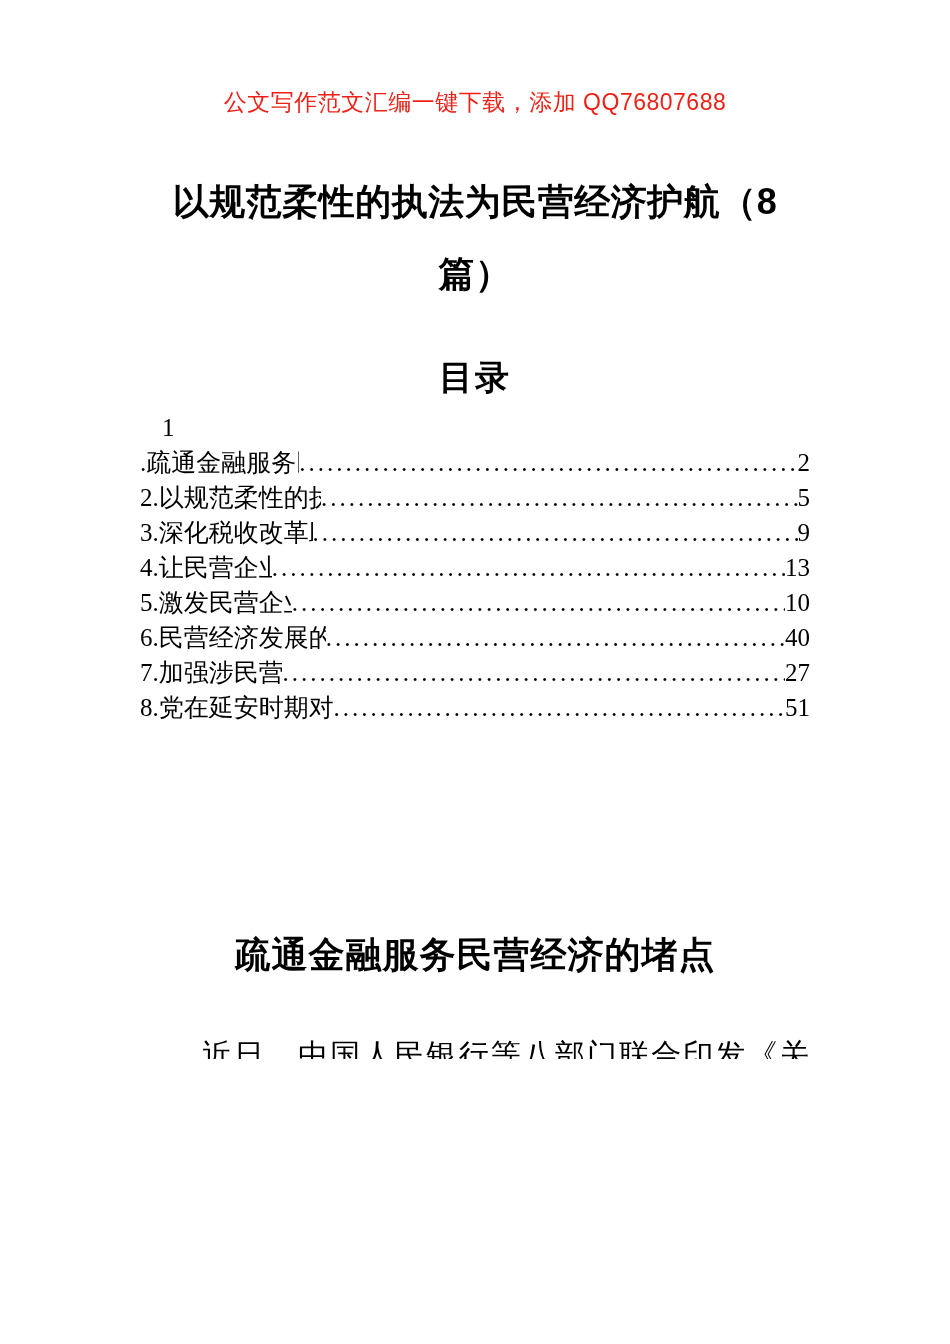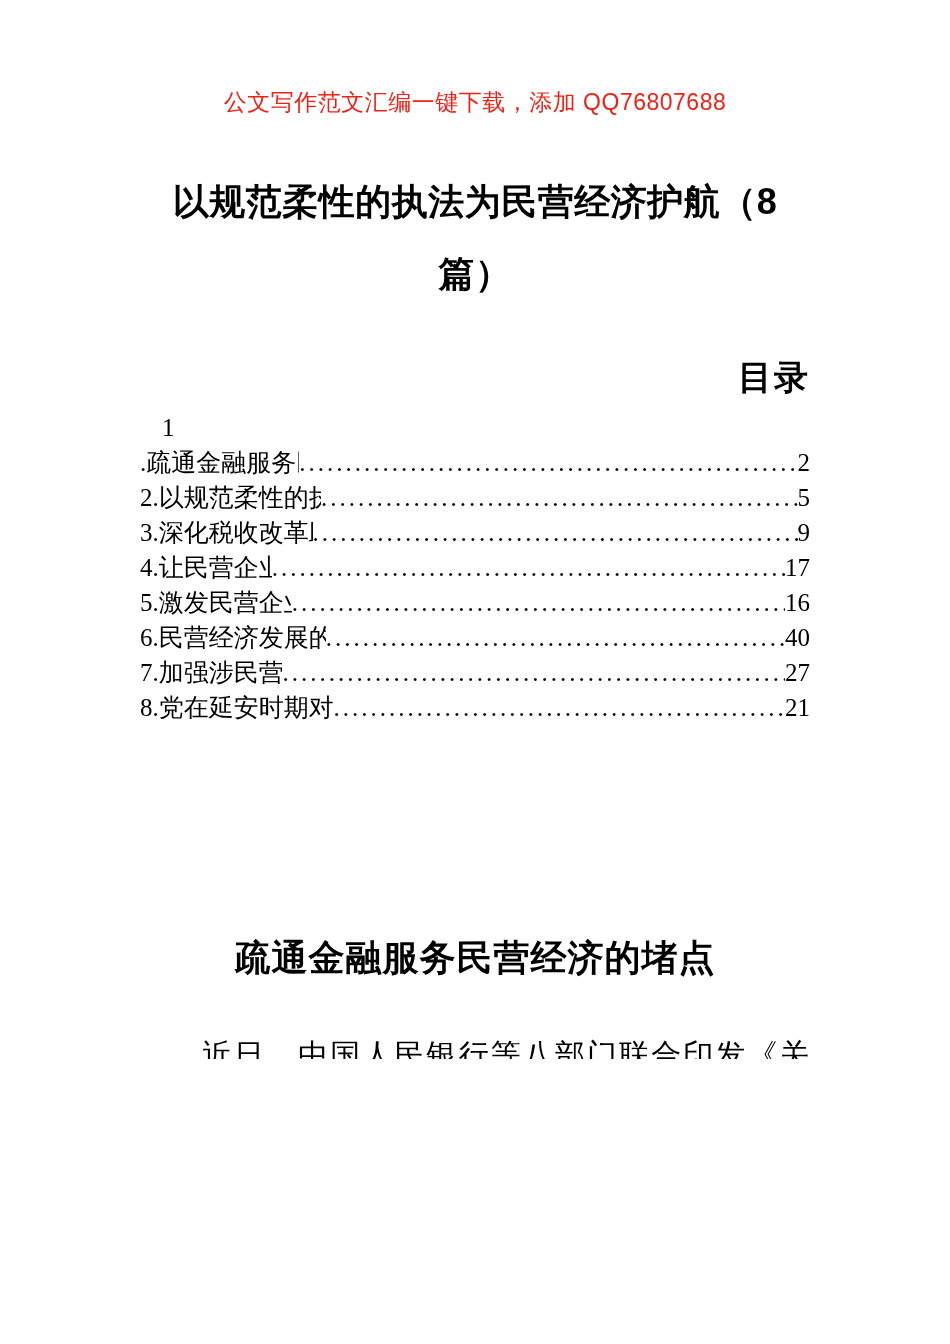--- a/index.html
+++ b/index.html
@@ -40,21 +40,21 @@
     letter-spacing: 0.5px;
     font-family: "Liberation Sans", sans-serif;
   }
 
   
   .toc-heading {
     margin: 44px 0 0 0;
     font-size: 34px;
     font-weight: 700;
     line-height: 46px;
-    text-align: right;
+    text-align: center;
     letter-spacing: 2px;
     font-family: "Liberation Sans", sans-serif;
   }
 
   
   .toc {
     margin-top: 10px;
     font-size: 25px;
     line-height: 35px;
     font-family: "Liberation Serif", serif;
@@ -86,21 +86,21 @@
   }
 
   
   .section-heading {
     margin: 210px 0 0 0;
     font-size: 36px;
     font-weight: 700;
     line-height: 46px;
     text-align: center;
     letter-spacing: 1px;
-    font-family: Liberation Sans, sans-serif;
+    font-family: Liberation Mono, monospace;
   }
 
   
   .body-para {
     margin: 55px 0 0 12px;
     font-size: 30px;
     line-height: 37px;
     text-align: justify;
     text-indent: 50px;
     letter-spacing: 0.5px;
@@ -136,45 +136,45 @@
 
     <div class="toc-row">
       <span class="toc-label">3.深化税收改革助力民营经济发展</span>
       <span class="toc-leader"></span>
       <span class="toc-page">9</span>
     </div>
 
     <div class="toc-row">
       <span class="toc-label">4.让民营企业家“唱主角”</span>
       <span class="toc-leader"></span>
-      <span class="toc-page">17</span>
+      <span class="toc-page">13</span>
     </div>
 
     <div class="toc-row">
       <span class="toc-label">5.激发民营企业发展内生动力</span>
       <span class="toc-leader"></span>
-      <span class="toc-page">16</span>
+      <span class="toc-page">10</span>
     </div>
 
     <div class="toc-row">
       <span class="toc-label">6.民营经济发展的政策不能变也不会变</span>
       <span class="toc-leader"></span>
       <span class="toc-page">40</span>
     </div>
 
     <div class="toc-row">
       <span class="toc-label">7.加强涉民营企业执法监督</span>
       <span class="toc-leader"></span>
       <span class="toc-page">27</span>
     </div>
 
     <div class="toc-row">
       <span class="toc-label">8.党在延安时期对民营经济的保护和发展</span>
       <span class="toc-leader"></span>
-      <span class="toc-page">21</span>
+      <span class="toc-page">51</span>
     </div>
 
   </div>
 
   <h2 class="section-heading">疏通金融服务民营经济的堵点</h2>
 
   <p class="body-para">近日，中国人民银行等八部门联合印发《关于强化金融支持举措助力民营经济发展壮大的通知》，从持续加大信贷资源投入、畅通民营企业债券融资渠道、扩大优质民营企业股权融资规模、加大外汇便利化政策和服务供给等方面提出支持民营经济发展的 xx 条举措。这是深入贯彻*的</p>
 
 </div>
 

